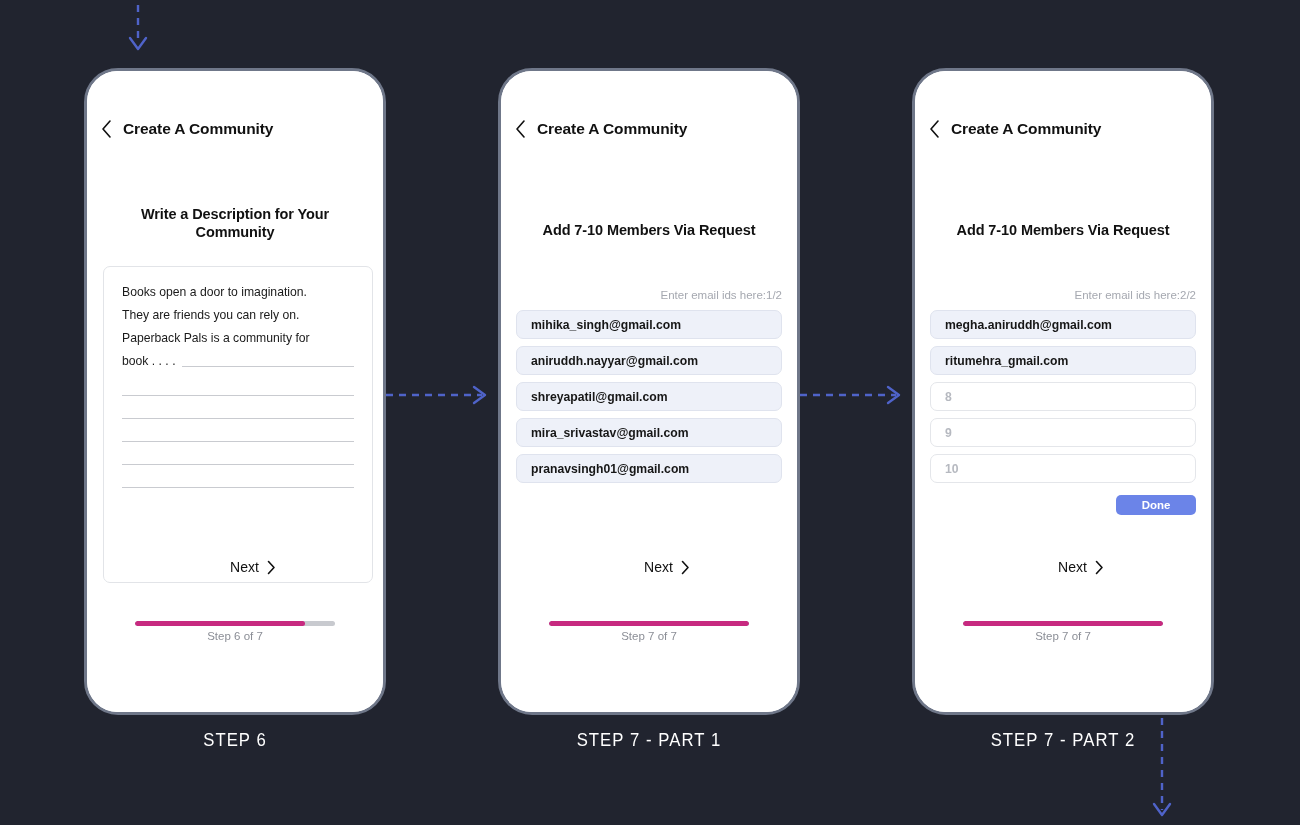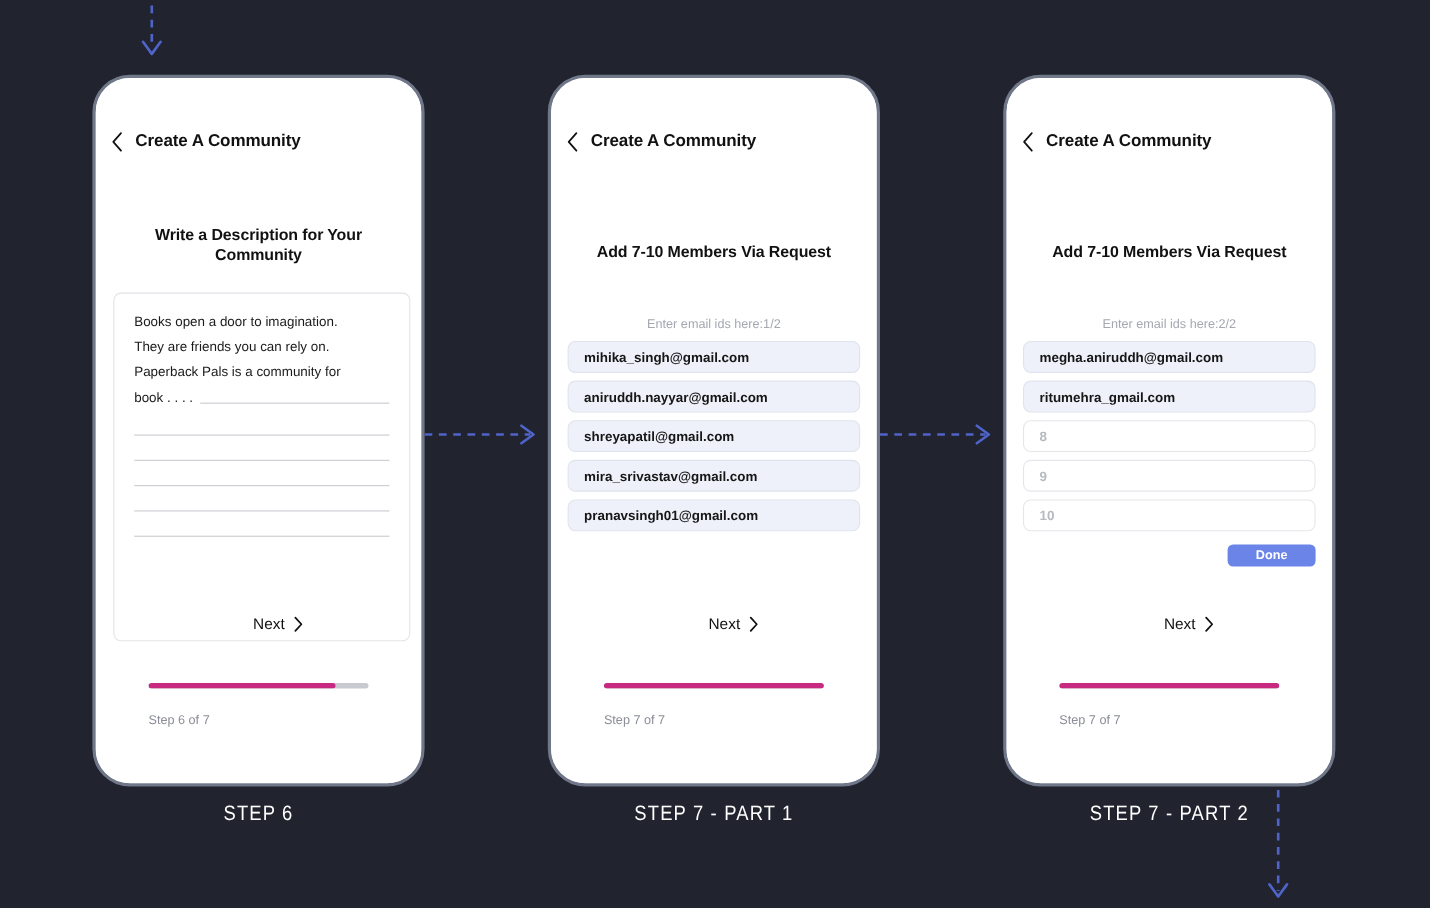--- a/index.html
+++ b/index.html
@@ -117,21 +117,21 @@
     margin-top: 22px;
   }
 
   
   .entry-label-row {
     position: absolute;
     left: 15px;
     right: 15px;
     top: 218px;
     display: flex;
-    justify-content: center;
+    justify-content: flex-end;
     align-items: baseline;
   }
   .entry-label, .entry-counter {
     font-size: 11.5px;
     color: #a5a8b0;
   }
 
   .email-list {
     position: absolute;
     left: 15px;
@@ -215,21 +215,22 @@
     border-radius: 3px;
     background: #c8cacf;
     overflow: hidden;
   }
   .progress-fill {
     height: 100%;
     border-radius: 3px;
     background: #c72a80;
   }
   .progress-caption {
-    margin-top: 23px;
+    margin-top: 4px;
+    text-align: center;
     font-size: 11.5px;
     color: #8b8e96;
   }
 
   
   .step-caption {
     position: absolute;
     top: 729px;
     width: 302px;
     text-align: center;

